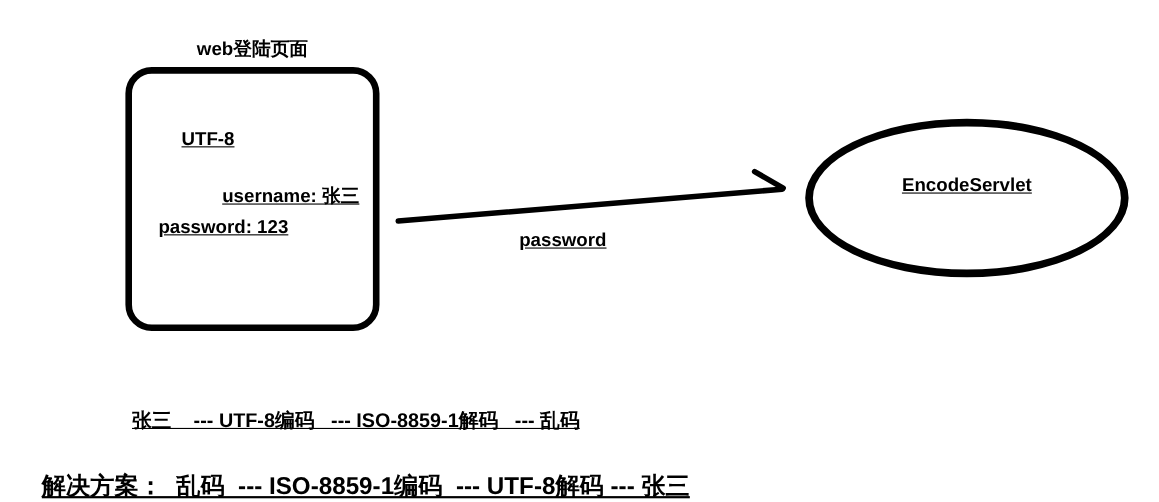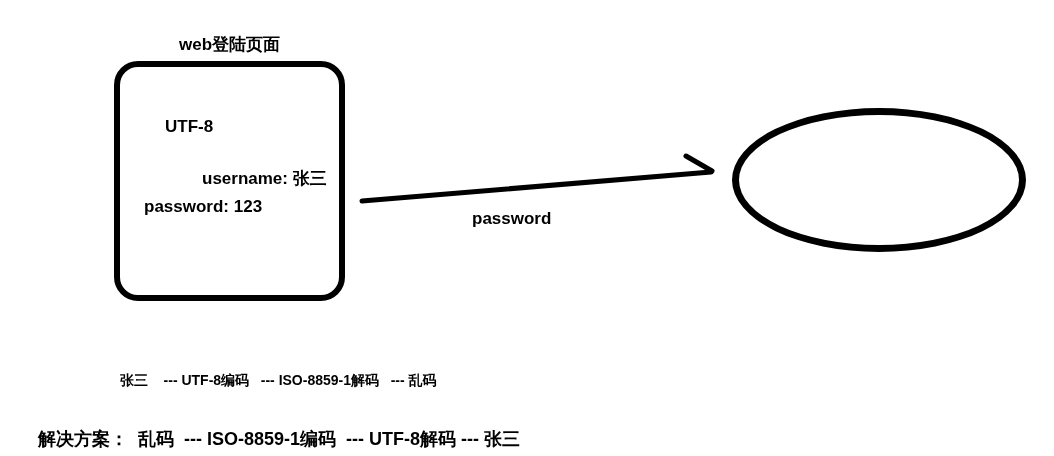--- a/index.html
+++ b/index.html
@@ -16,20 +16,21 @@
     font-family: "Liberation Sans", "DejaVu Sans", sans-serif;
     font-weight: bold;
     color: #000000;
   }
   .txt {
     position: absolute;
     white-space: pre;
     font-size: 17px;
     line-height: 1.2;
     color: #000000;
+    text-decoration: underline;
   }
   .box-title {
     position: absolute;
     left: 114px;
     top: 33px;
     width: 231px;
     text-align: center;
     font-size: 17px;
     white-space: pre;
   }
@@ -62,22 +63,22 @@
     top: 108px;
     width: 294px;
     height: 144px;
     box-sizing: border-box;
     border: 7px solid #000000;
     border-radius: 50%;
     background: #ffffff;
   }
   .servlet-name   { left: 732px; top: 159px; width: 294px; text-align: center; }
   .servlet-decode { left: 732px; top: 193px; width: 294px; text-align: center; }
-  .note-flow      { left: 120px; top: 372px; font-size: 14px; }
-  .note-solution  { left: 38px;  top: 429px; font-size: 18px; }
+  .note-flow      { left: 120px; top: 372px; font-size: 18px; }
+  .note-solution  { left: 38px;  top: 429px; font-size: 22px; }
 </style>
 </head>
 <body>
 
 <div class="canvas">
 
   <div class="box-title">web登陆页面</div>
 
   <div class="login-box"></div>
 
@@ -89,19 +90,20 @@
 
   <svg class="arrow-svg" viewBox="0 0 1054 456" aria-hidden="true">
     <path d="M362 201 L711 172" stroke="#000000" stroke-width="5" fill="none" stroke-linecap="round"></path>
     <path d="M686 156 L712 171" stroke="#000000" stroke-width="5" fill="none" stroke-linecap="round"></path>
   </svg>
 
   <div class="txt request-label">password</div>
 
   <div class="servlet-ellipse"></div>
 
+  <div class="txt servlet-name">EncodeServlet</div>
 
 
   <div class="txt note-flow">张三    --- UTF-8编码   --- ISO-8859-1解码   --- 乱码</div>
 
   <div class="txt note-solution">解决方案：  乱码  --- ISO-8859-1编码  --- UTF-8解码 --- 张三</div>
 
 </div>
 
 </body></html>

